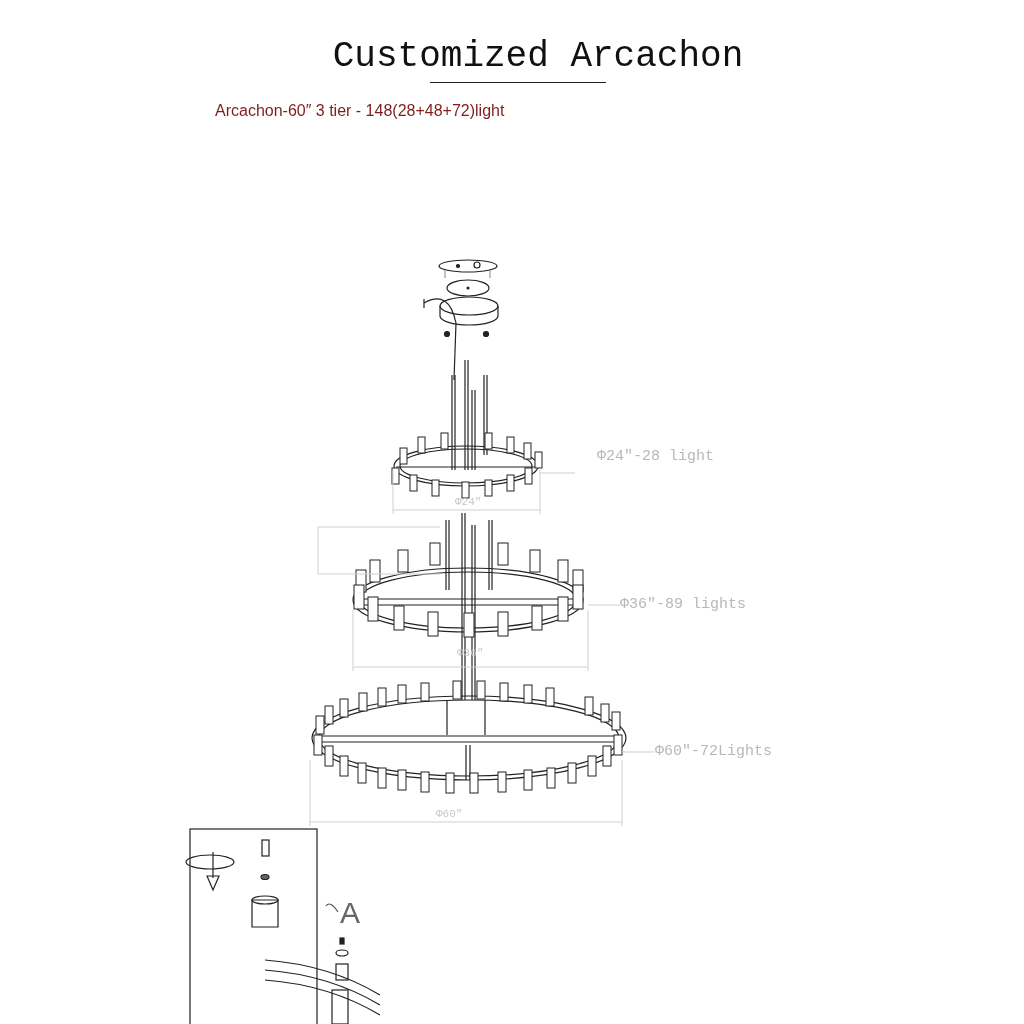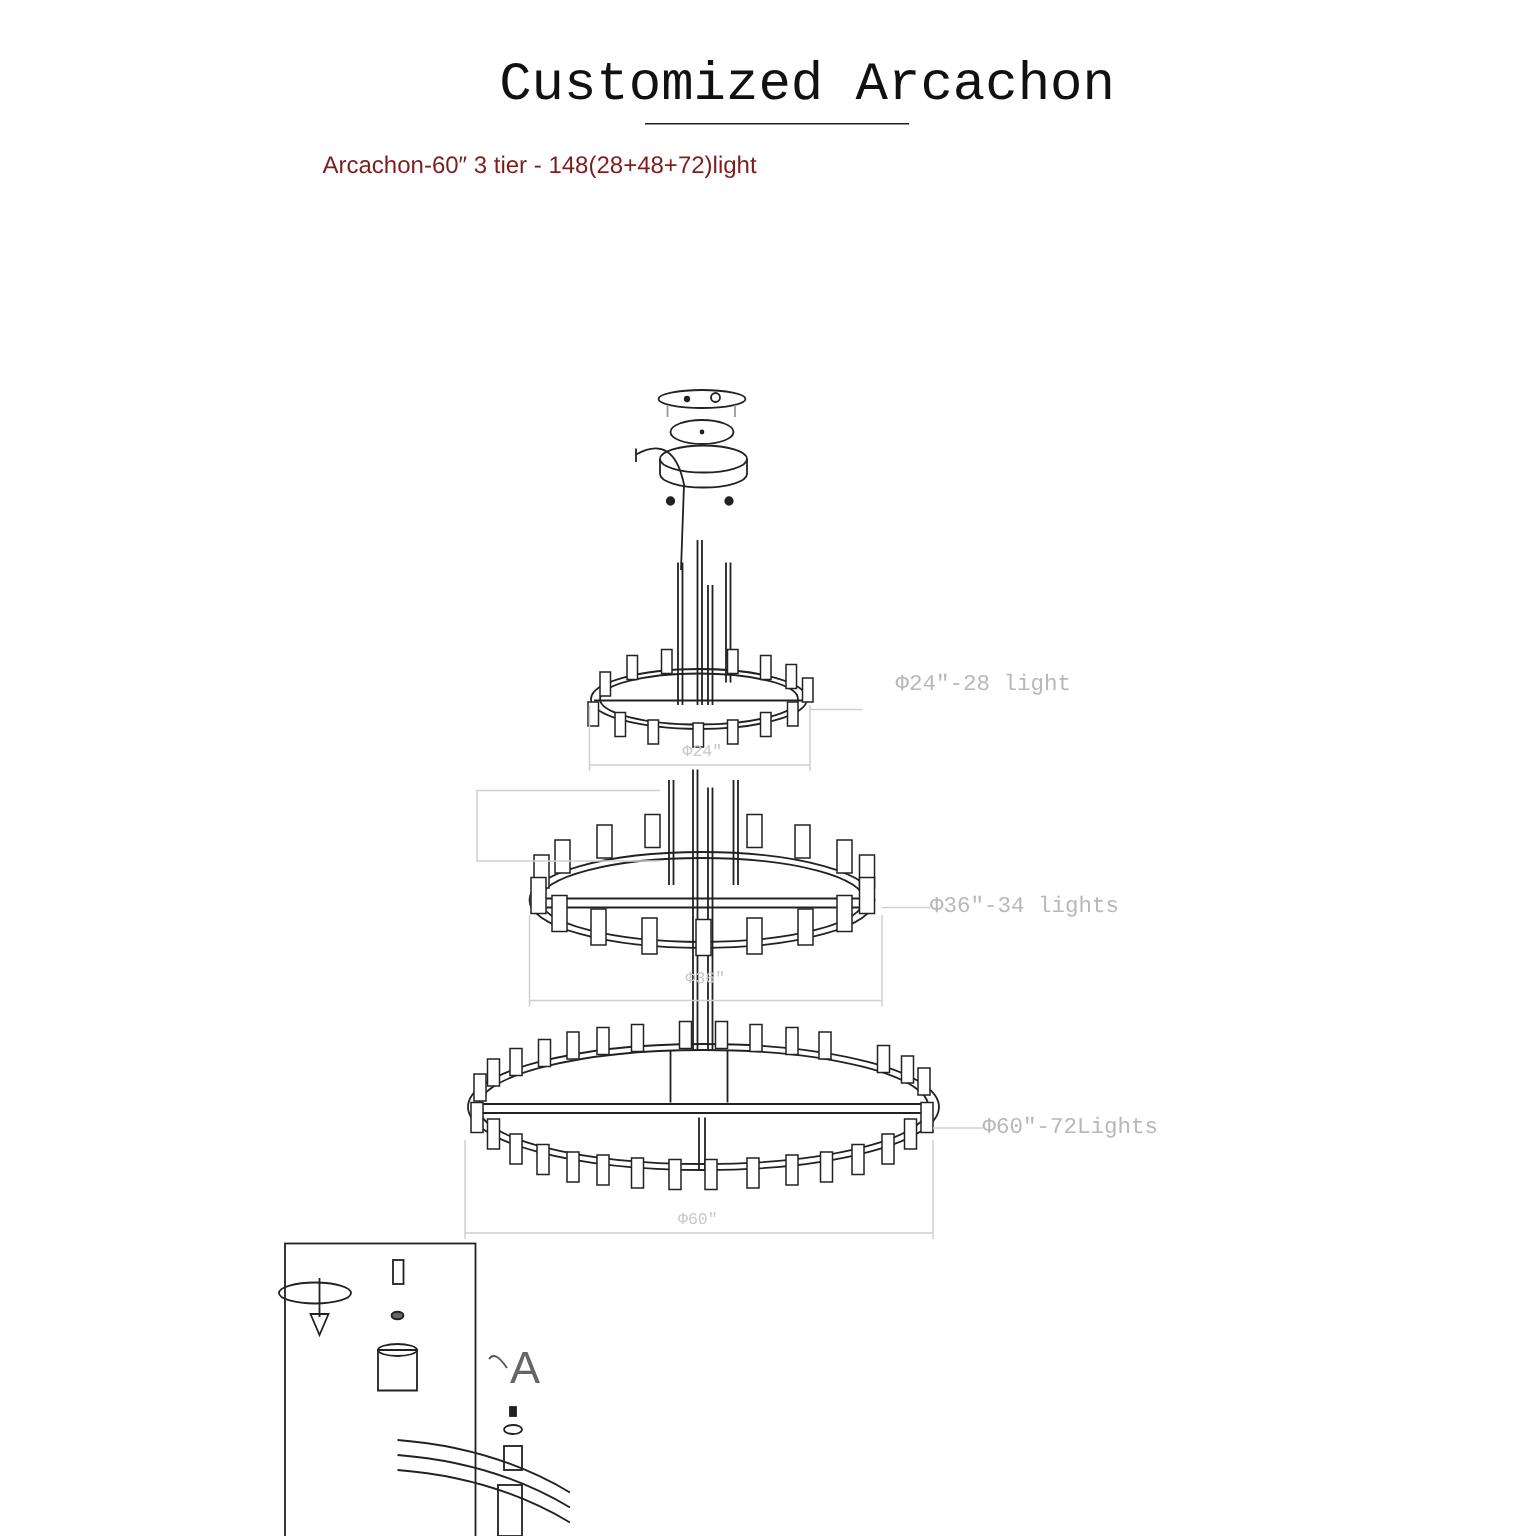--- a/index.html
+++ b/index.html
@@ -186,20 +186,20 @@
     <path d="M265 980 Q330 985 380 1015"></path>
     <path d="M326 906 q4 -6 12 6" stroke="#555"></path>
     <rect x="340" y="938" width="4" height="6" fill="#222"></rect>
     <ellipse cx="342" cy="953" rx="6" ry="3"></ellipse>
     <rect x="336" y="964" width="12" height="16"></rect>
     <rect x="332" y="990" width="16" height="34"></rect>
   </g>
 </svg>
 
 <div class="lbl" style="left:575px;top:448px;margin-left:22px;">Φ24″-28 light</div>
-<div class="lbl" style="left:620px;top:596px;">Φ36″-34 lights</div>
+<div class="lbl" style="left:620px;top:596px;">Φ36″-89 lights</div>
 <div class="lbl" style="left:655px;top:743px;text-align:right;">Φ60″-72Lights</div>
 
 <div class="dimtxt" style="left:455px;top:496px;">Φ24″</div>
 <div class="dimtxt" style="left:457px;top:647px;">Φ36″</div>
-<div class="dimtxt" style="left:452px;top:808px;">Φ60″</div>
+<div class="dimtxt" style="left:436px;top:808px;">Φ60″</div>
 
 <div class="detail-letter">A</div>
 
 </body></html>

